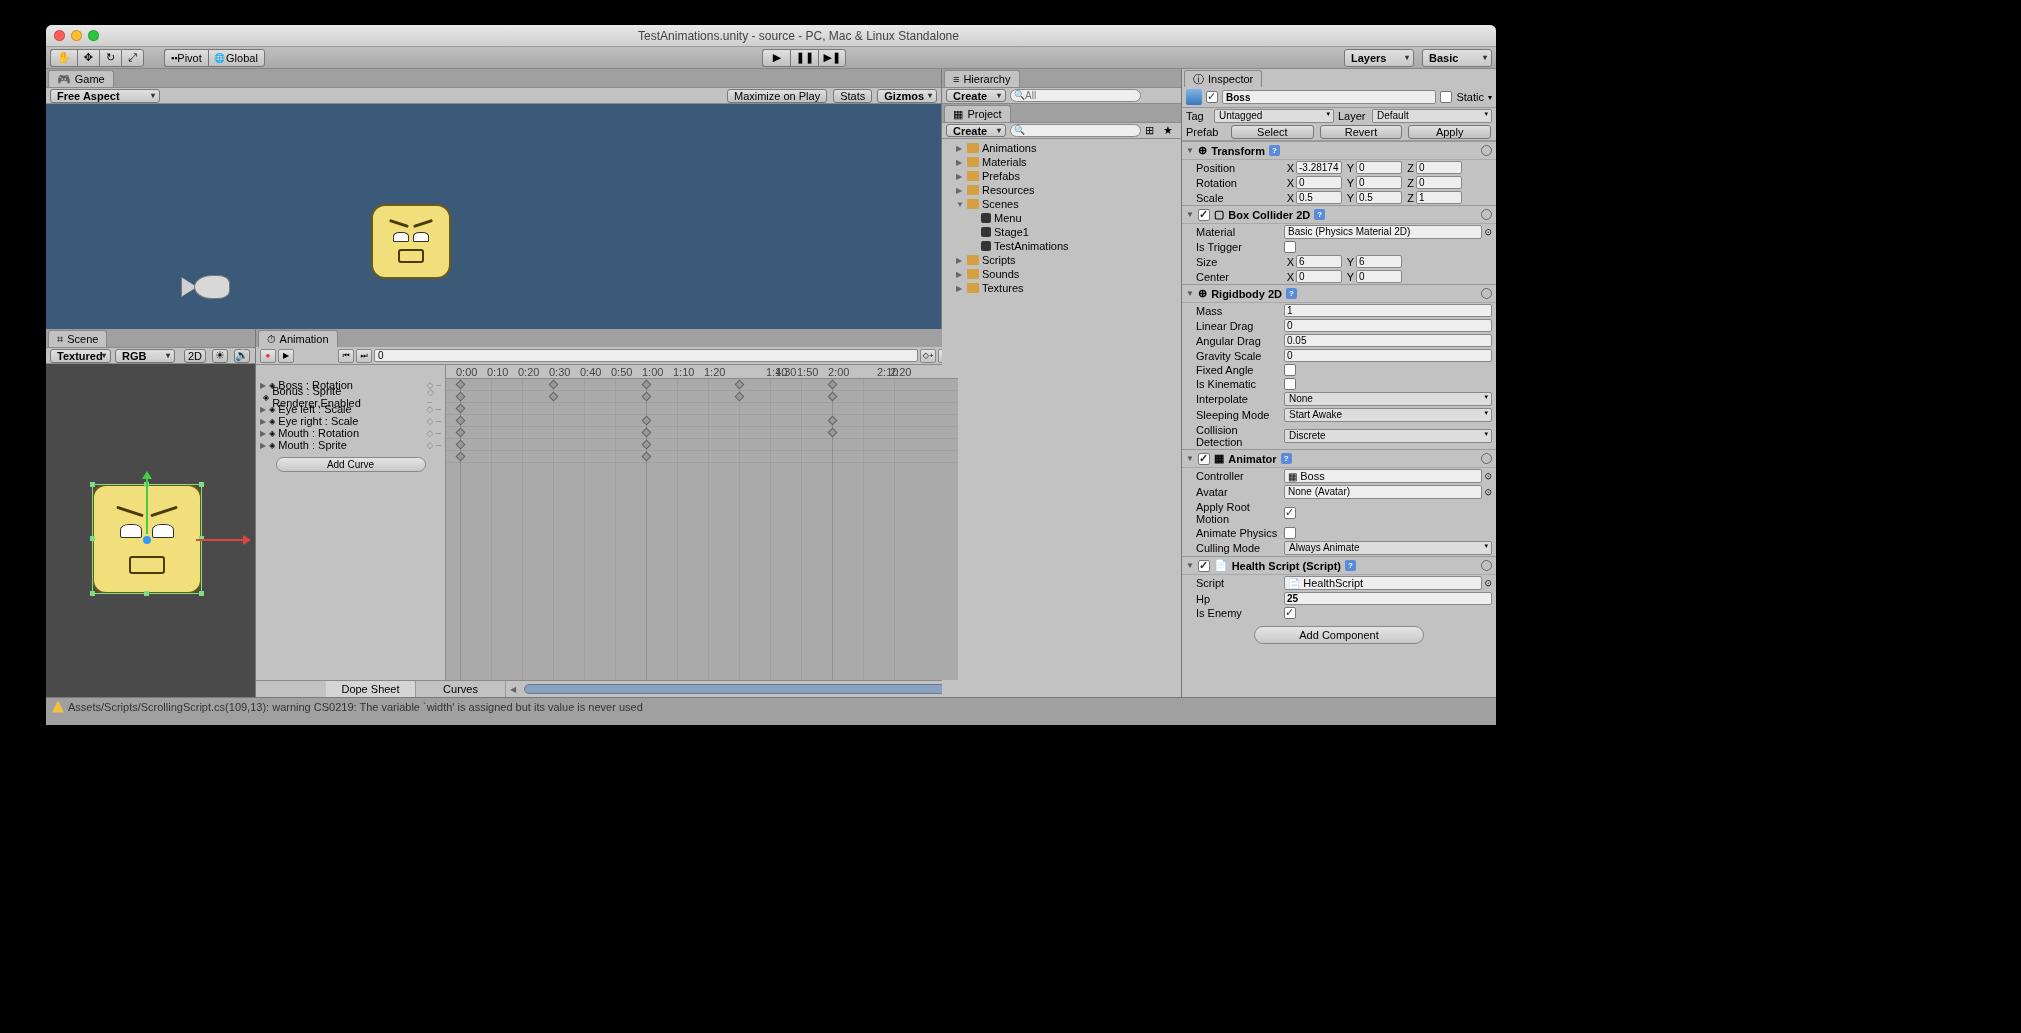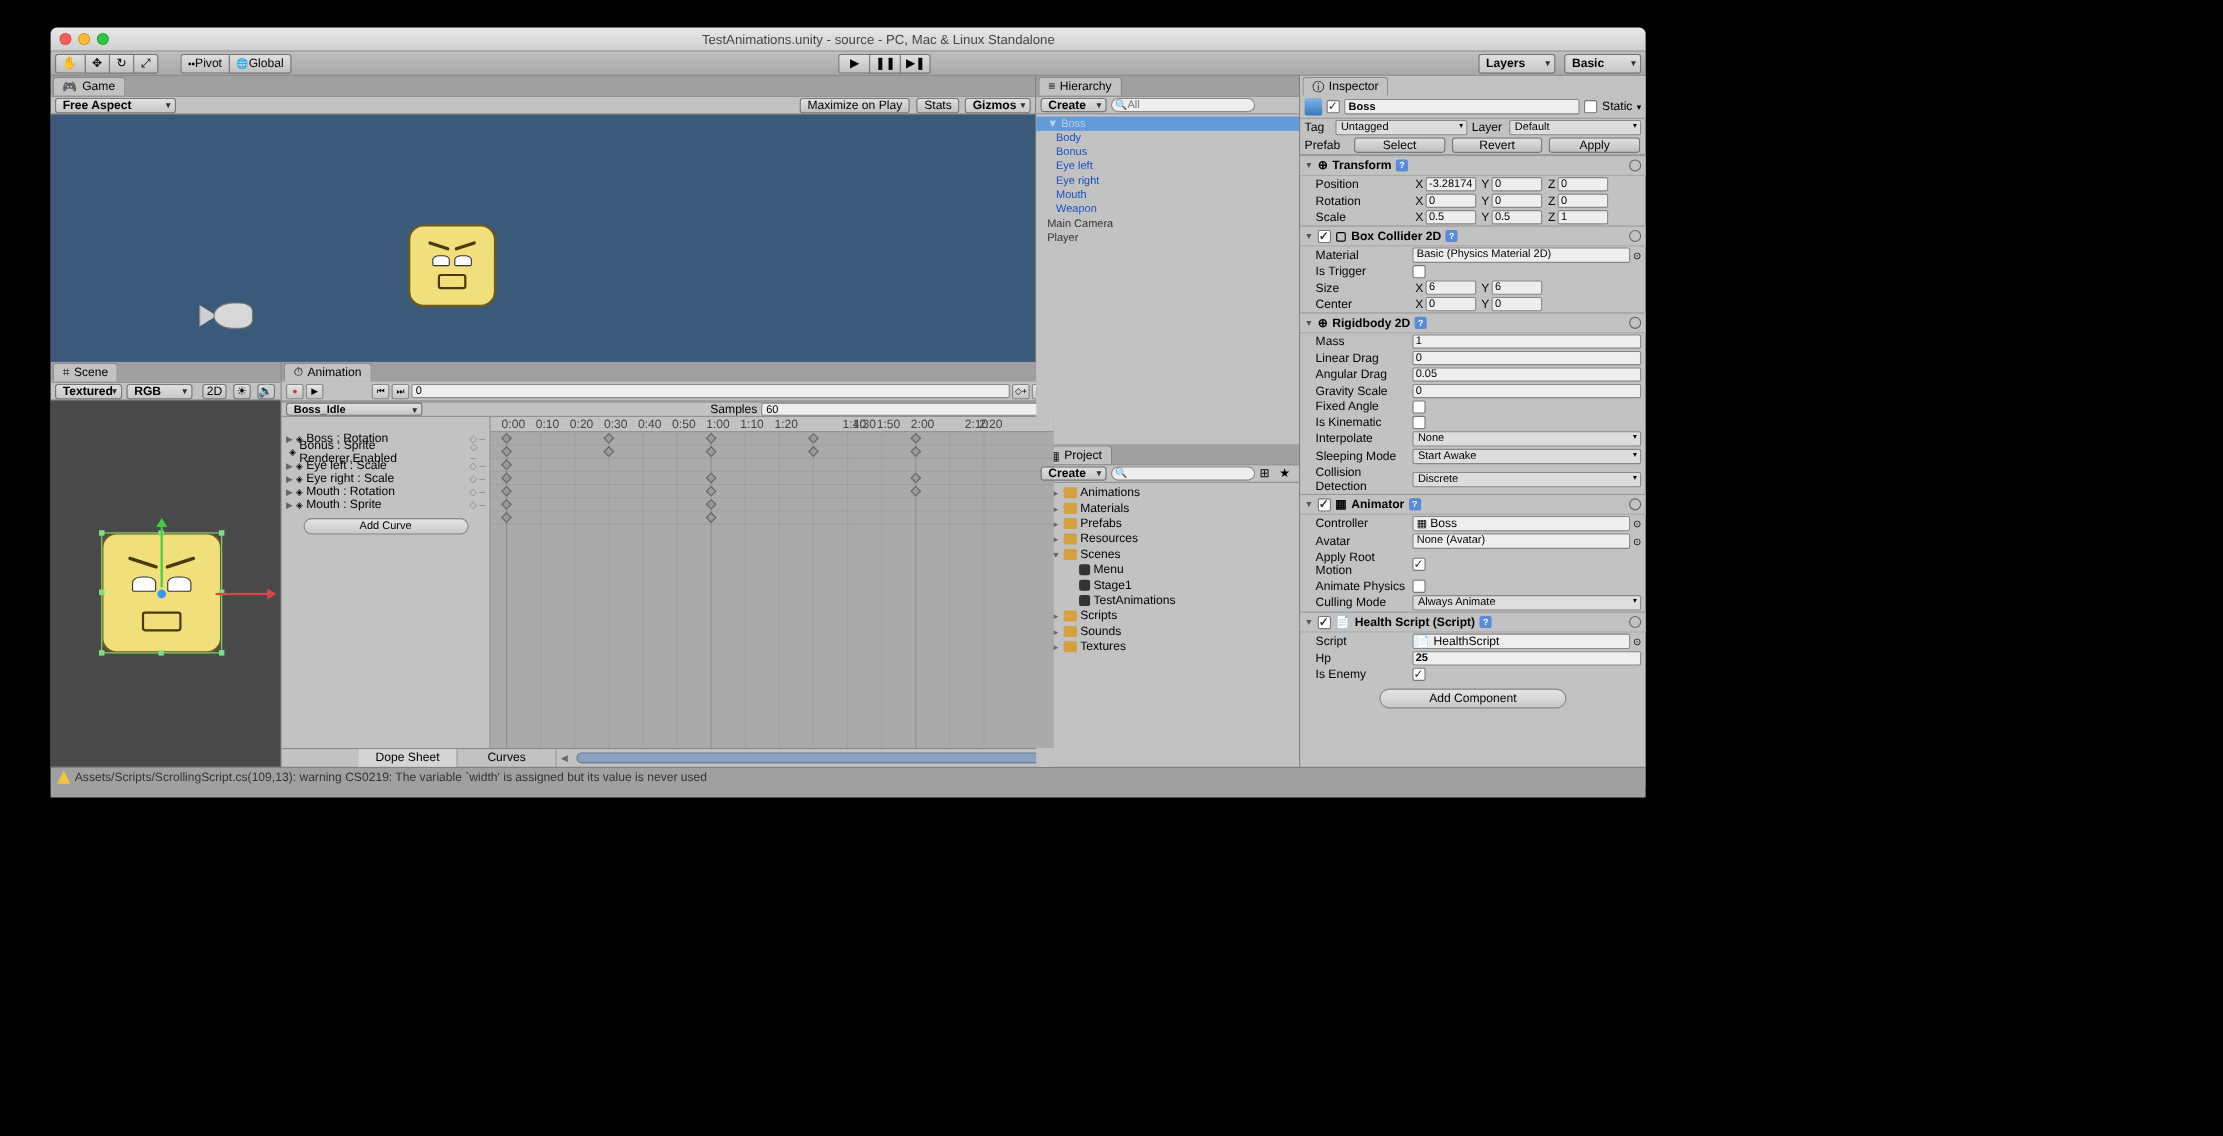--- a/index.html
+++ b/index.html
@@ -226,26 +226,20 @@
             </div>
           <div class="anim-toolbar">
             <div class="sbtn" style="color:#d33">●</div>
             <div class="sbtn">▶</div>
             <div style="width:40px"></div>
             <div class="sbtn">⏮</div>
             <div class="sbtn">⏭</div>
             <input class="insp-field" style="width: 30px; height: 13px;" value="0">
             <div class="sbtn">◇+</div>
             <div class="sbtn">▮+</div>
-          </div>
-          <div class="panel-bar" style="height:14px">
-            <div class="dropdown" style="width:124px;height:12px;font-size:10px">Boss_Idle</div>
-            <div class="spacer"></div>
-            <span>Samples</span>
-            <input class="insp-field" style="width: 28px; height: 12px;" value="60">
           </div>
           <div class="anim-body">
             <div class="anim-left">
               <div style="height:14px"></div>
               <div id="tracklist">
                   <div class="anim-row">
                     <span class="arrow">▶</span>
                     <span style="font-size:8px">◈</span>
                     <span>Boss : Rotation</span>
                     <span class="dash">◇ –</span>
@@ -377,31 +371,20 @@
         <div class="tab-row">
             <div class="tab">≡ <span>Hierarchy</span></div>
           </div>
         <div class="panel-bar">
           <div class="dropdown" style="width:46px;height:13px">Create</div>
           <div style="flex:1;position:relative">
             <input class="insp-field" style="height: 13px; border-radius: 7px; padding-left: 14px;" placeholder="All">
             <span style="position:absolute;left:4px;top:1px;font-size:9px;color:#888">🔍</span>
           </div>
         </div>
-        <div class="hier-body" id="hier" style="flex:0 0 300px">
-            <div class="hier-item sel" style="padding-left: 10px;">▼ Boss</div>
-            <div class="hier-item">Body</div>
-            <div class="hier-item">Bonus</div>
-            <div class="hier-item">Eye left</div>
-            <div class="hier-item">Eye right</div>
-            <div class="hier-item">Mouth</div>
-            <div class="hier-item">Weapon</div>
-            <div class="hier-item black" style="padding-left: 10px;">Main Camera</div>
-            <div class="hier-item black" style="padding-left: 10px;">Player</div>
-          </div>
 
         <div class="tab-row">
             <div class="tab">▦ <span>Project</span></div>
           </div>
         <div class="panel-bar">
           <div class="dropdown" style="width:46px;height:13px">Create</div>
           <div style="flex:1;position:relative">
             <input class="insp-field" style="height: 13px; border-radius: 7px; padding-left: 14px;">
             <span style="position:absolute;left:4px;top:1px;font-size:9px;color:#888">🔍</span>
           </div>

